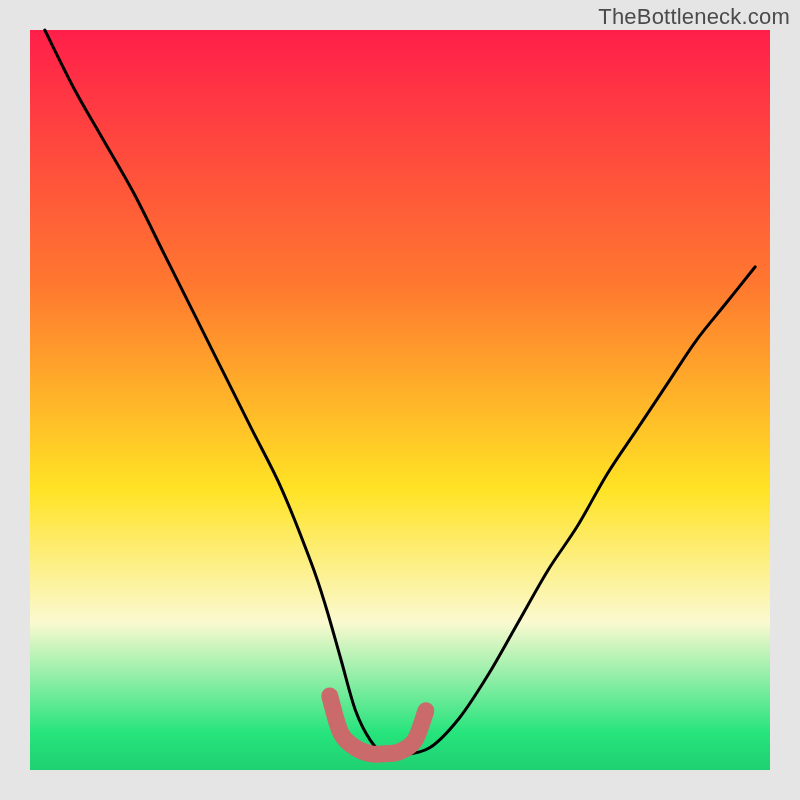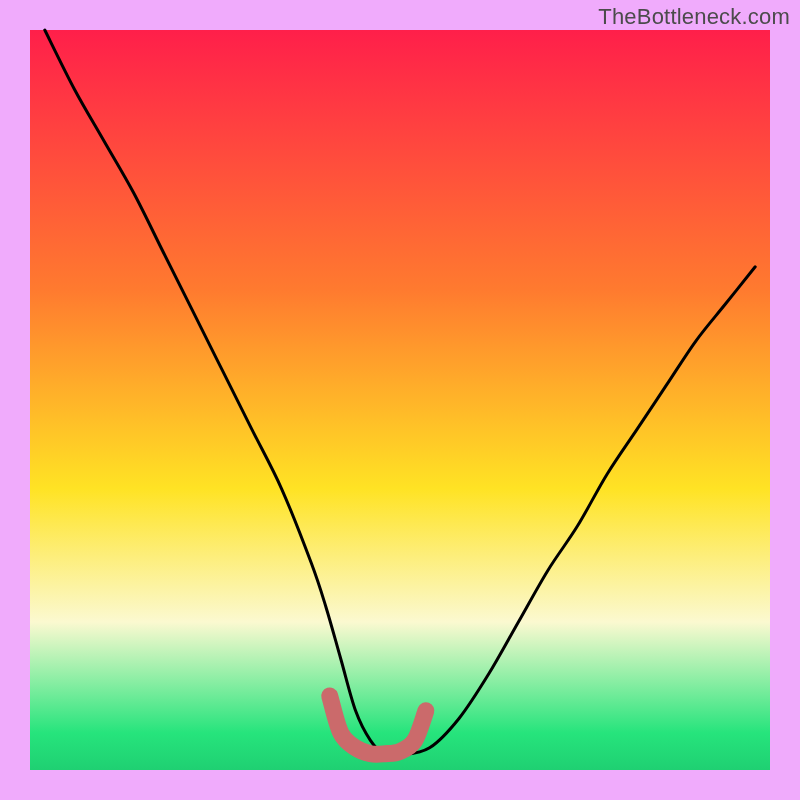--- a/index.html
+++ b/index.html
@@ -8,21 +8,21 @@
     width: 800px;
     height: 800px;
     background: #000;
     overflow: hidden;
     font-family: Arial, Helvetica, sans-serif;
   }
   .stage {
     position: relative;
     width: 800px;
     height: 800px;
-    background: #f0abfc;
+    background: #e5e5e5;
   }
   .watermark {
     position: absolute;
     top: 4px;
     right: 10px;
     color: #4b4b4b;
     font-size: 22px;
     font-weight: 400;
     letter-spacing: 0.2px;
     z-index: 10;

